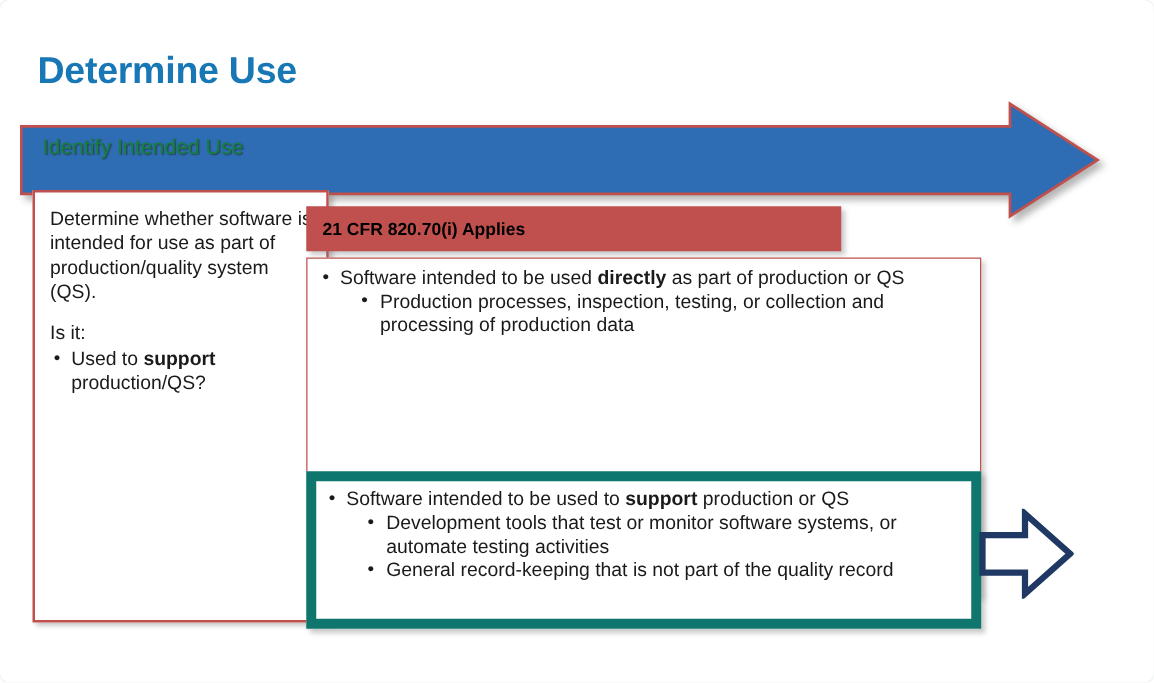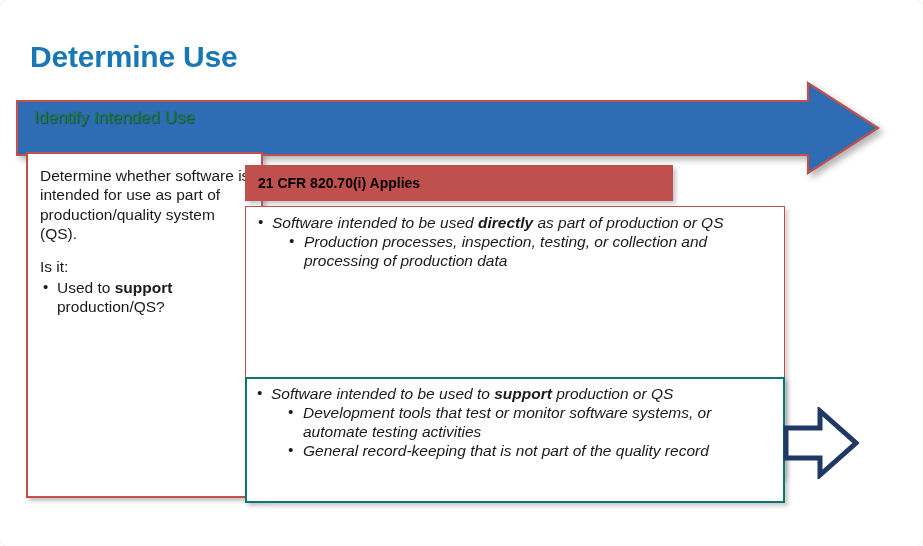--- a/index.html
+++ b/index.html
@@ -129,33 +129,32 @@
   }
 
   
   #navy-box {
     position: absolute;
     left: 245px;
     top: 377px;
     width: 540px;
     height: 126px;
     background: #ffffff;
-    border: 2px solid #0f766e;
+    border: 8px solid #0f766e;
     box-sizing: border-box;
     box-shadow: 3px 3px 4px rgba(120,120,120,0.40);
     padding: 6px 6px 0 8px;
     z-index: 5;
   }
 
   
   ul.blist {
     margin: 0;
     padding: 0;
     list-style: none;
-    font-style: italic;
   }
   ul.blist > li {
     position: relative;
     padding-left: 16px;
     font-size: 15.5px;
     color: #1a1a1a;
     line-height: 1.22;
     margin-bottom: 1px;
   }
   ul.blist > li::before {

